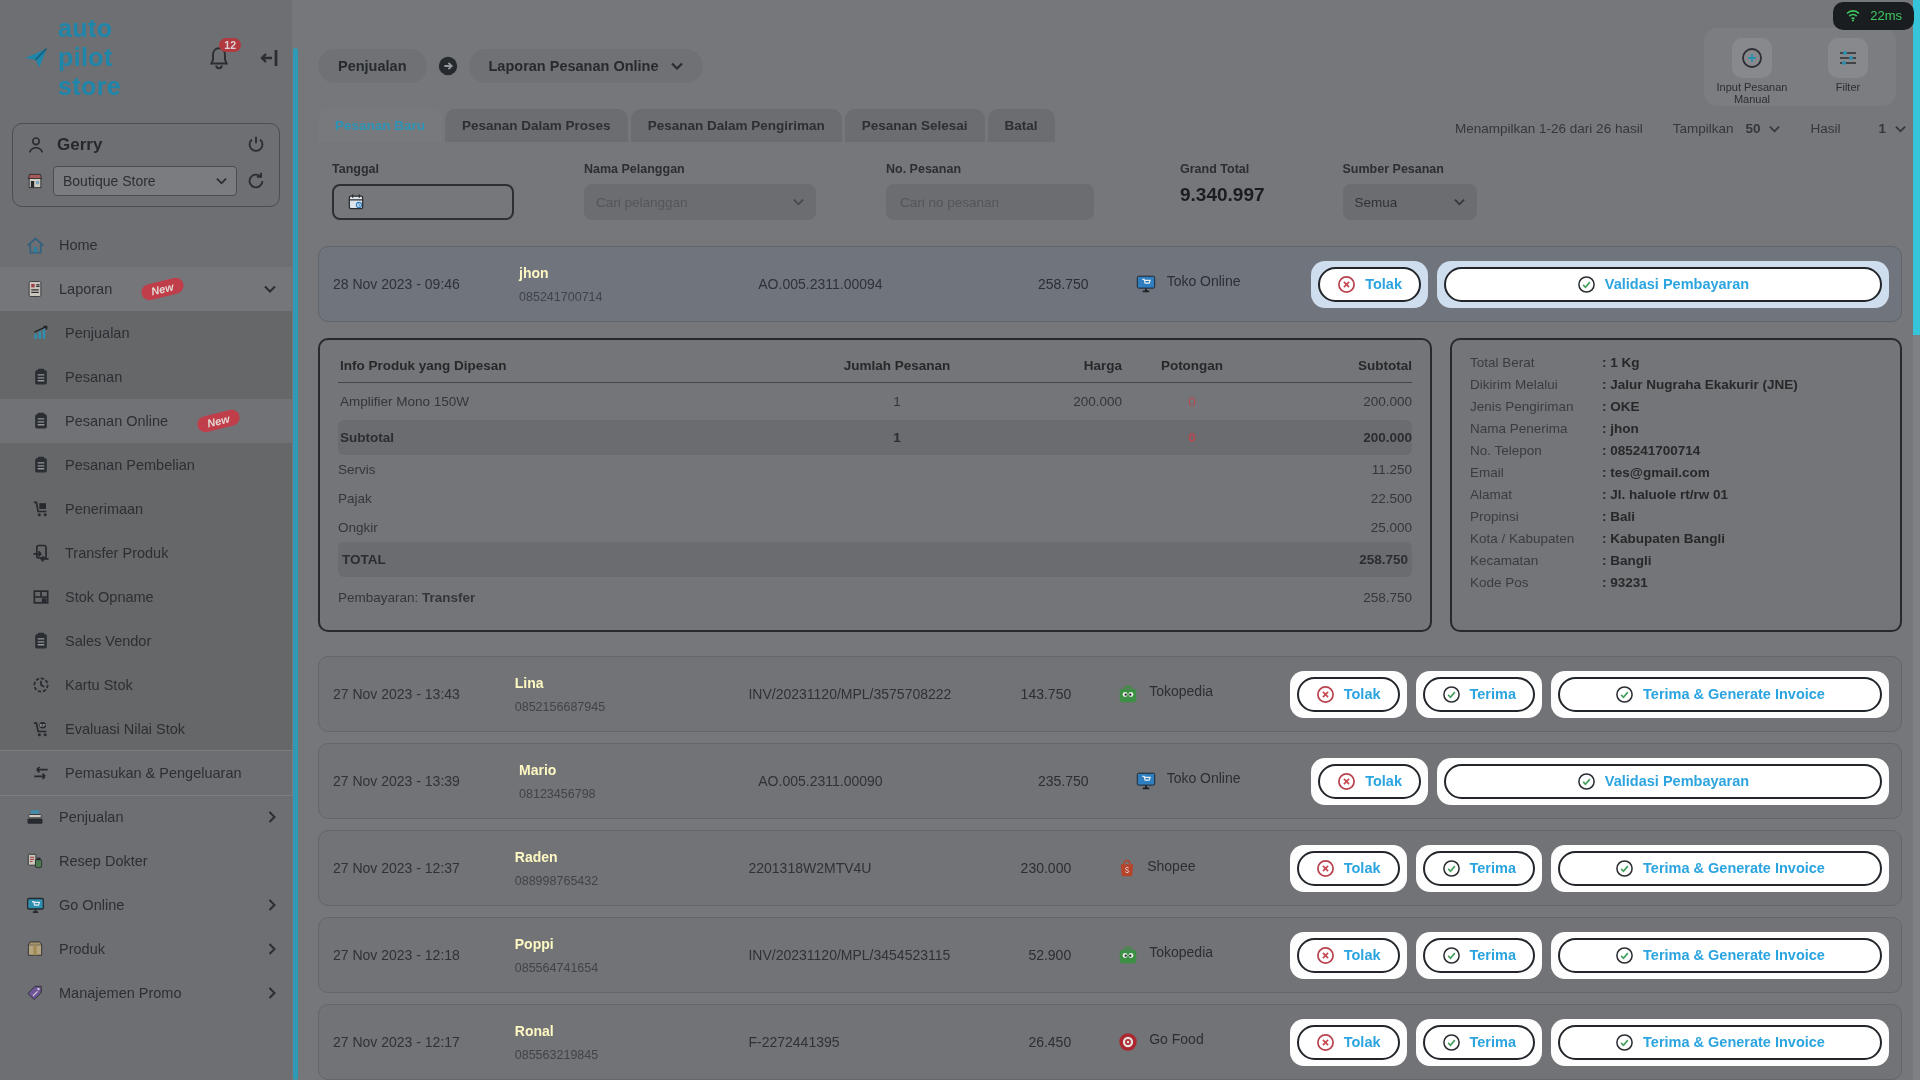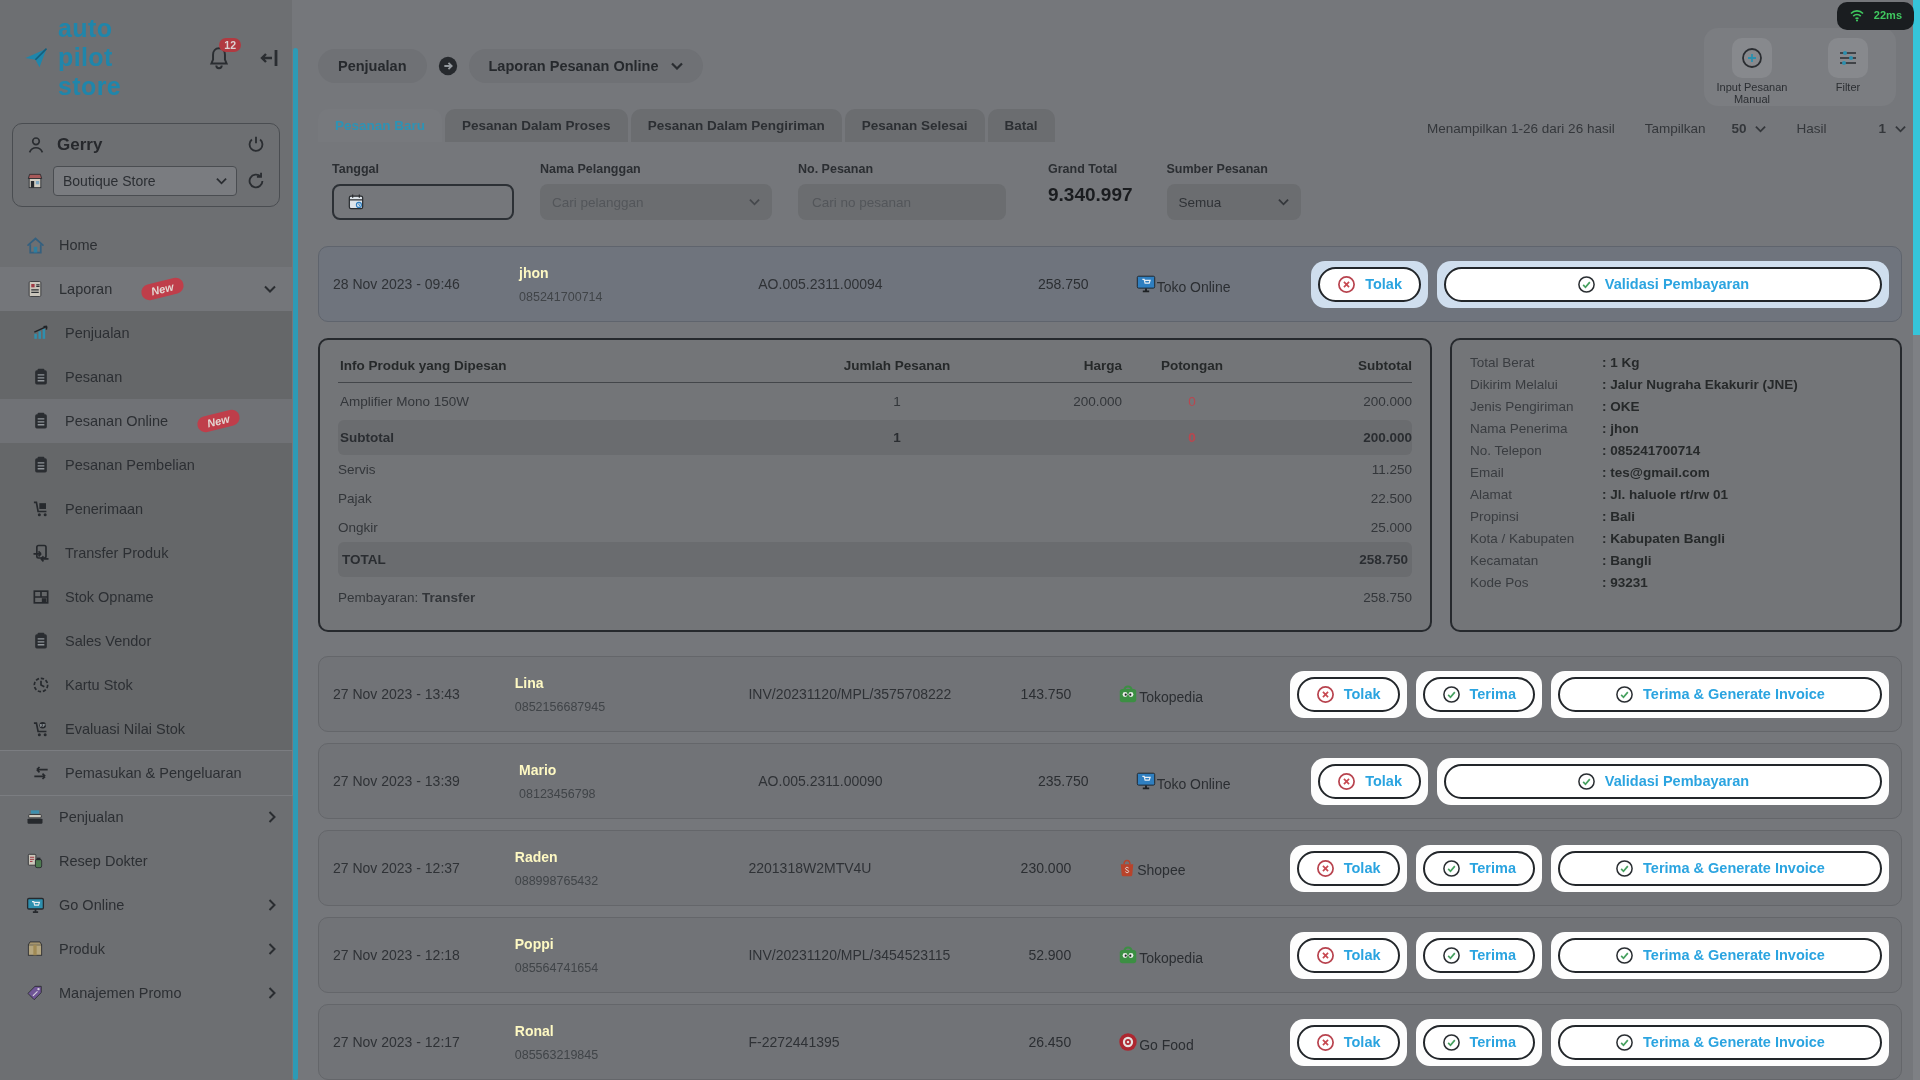--- a/index.html
+++ b/index.html
@@ -41,42 +41,42 @@
 
   
   .vline{position:absolute;left:293px;top:48px;width:5px;height:1032px;background:#2e9ab5;border-radius:3px;}
   .sb{position:absolute;right:0;top:0;width:7px;height:1080px;background:#7e8084;}
   .sb-thumb{width:7px;height:335px;background:#35c4d9;}
 
   
   .main{position:absolute;left:300px;top:0;width:1620px;height:1080px;}
   .ping{position:absolute;top:2px;right:6px;background:#1a1d20;border-radius:10px;
     padding:4px 12px 6px 10px;display:flex;align-items:center;gap:7px;z-index:5;}
-  .ping-text{font-size:11px;font-weight:bold;color:#3fc85f;}
+  .ping-text{font-size:13px;font-weight:normal;color:#3fc85f;}
   .quick-card{position:absolute;top:28px;right:24px;width:192px;height:78px;background:#7b7d81;
     border-radius:14px;display:flex;justify-content:space-around;padding-top:10px;box-sizing:border-box;}
   .quick{display:flex;flex-direction:column;align-items:center;width:88px;}
   .quick .tile{width:40px;height:40px;background:#87898d;border-radius:10px;
     display:flex;align-items:center;justify-content:center;}
   .quick .q-lbl{font-size:11px;color:#2b2e32;margin-top:3px;text-align:center;line-height:1.15;}
 
   .crumbs{display:flex;align-items:center;gap:10px;margin:49px 0 0 18px;}
   .crumb{background:#6f7175;border-radius:18px;padding:9px 20px;font-size:14.5px;font-weight:bold;
     color:#26292d;display:flex;align-items:center;gap:12px;}
 
   .tabs-row{display:flex;align-items:flex-end;margin:26px 0 0 18px;position:relative;}
   .tab{background:#6b6d70;border-radius:10px 10px 0 0;padding:9px 17px;font-size:13.5px;
     font-weight:bold;color:#2c2f33;margin-right:3px;}
   .tab.active{background:#77797d;color:#2d93b5;}
   .list-controls{position:absolute;right:14px;bottom:6px;display:flex;align-items:center;gap:30px;
     font-size:13.5px;color:#34373b;}
-  .lc-group{display:flex;align-items:center;gap:26px;}
+  .lc-group{display:flex;align-items:center;gap:12px;}
   .lc-select{display:flex;align-items:center;gap:9px;font-weight:bold;}
 
-  .filters{display:flex;margin:20px 0 0 32px;align-items:flex-start;}
+  .filters{display:flex;margin:20px 0 0 32px;align-items:flex-start;gap:44px;}
   .f-block{margin-right:26px;}
   .f-label{font-size:12.5px;font-weight:bold;color:#2b2e32;margin-bottom:8px;}
   .f-input{height:36px;border-radius:8px;background:#6b6d70;display:flex;align-items:center;
     padding:0 12px;font-size:13.5px;color:#53565a;box-sizing:border-box;}
   .f-tanggal{width:182px;background:#75777b;border:2px solid #2c3035;gap:8px;}
   .f-tanggal input{border:none;outline:none;background:transparent;width:100%;font-size:13.5px;}
   .f-nama{width:232px;justify-content:space-between;}
   .f-no{width:208px;}
   .f-no input{border:none;outline:none;background:transparent;width:100%;color:#53565a;font-size:13.5px;}
   .f-no input::placeholder{color:#53565a;opacity:1;}
@@ -90,21 +90,21 @@
     align-items:center;height:76px;padding:0 12px 0 14px;box-sizing:border-box;}
   .order-card.highlight{background:#6f747d;border-color:#5f646d;}
   .order-block{margin-bottom:11px;}
   .order-block.expanded{margin-bottom:24px;}
   .order-date{width:196px;font-size:14px;color:#2f3236;}
   .order-cust{width:252px;}
   .cust-name{font-size:14px;color:#fef9c3;font-weight:bold;}
   .cust-phone{font-size:12.5px;color:#404448;margin-top:9px;}
   .order-no{width:248px;font-size:14px;color:#2f3236;}
   .order-amt{width:100px;text-align:right;font-size:14px;color:#2b2e32;}
-  .order-src{margin-left:46px;display:flex;align-items:flex-end;font-size:14px;color:#2b2e32;width:186px;}
+  .order-src{margin-left:46px;display:flex;align-items:flex-start;gap:10px;font-size:14px;color:#2b2e32;width:186px;}
   .order-actions{margin-left:auto;display:flex;gap:9px;align-items:center;}
   .chip{background:#fdfdfd;border-radius:14px;padding:6px 7px;display:flex;}
   .chip.tint{background:#cfdeee;}
   .btn{display:flex;align-items:center;justify-content:center;gap:9px;border:2.5px solid #22262a;
     border-radius:19px;background:#fff;color:#2ba4e0;font-weight:bold;font-size:14.5px;
     padding:6px 17px;white-space:nowrap;cursor:pointer;box-sizing:border-box;}
   .btn.w-validasi{width:438px;}
   .btn.w-invoice{width:324px;}
 
   

